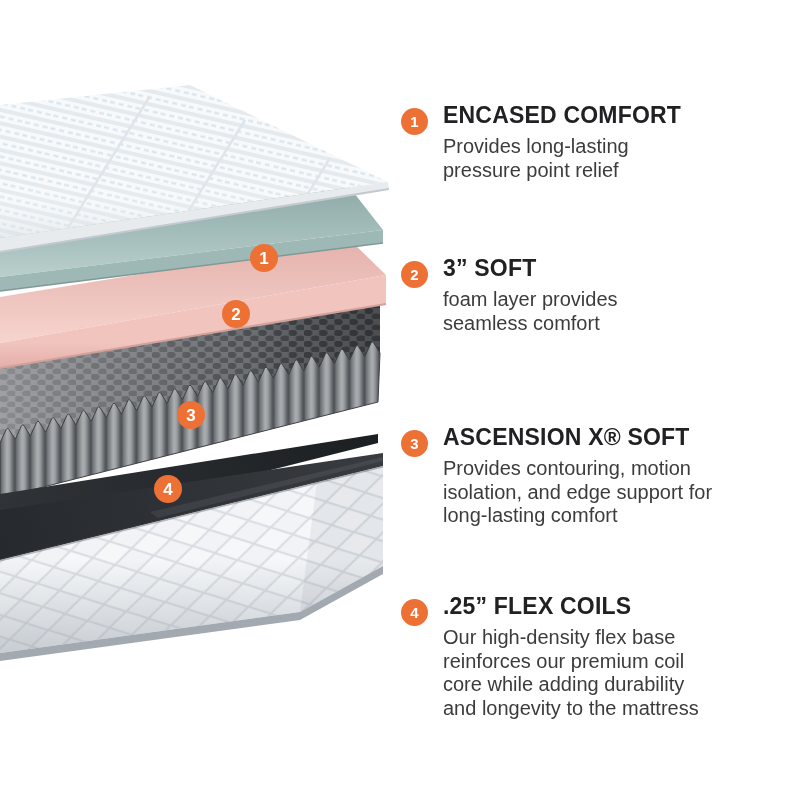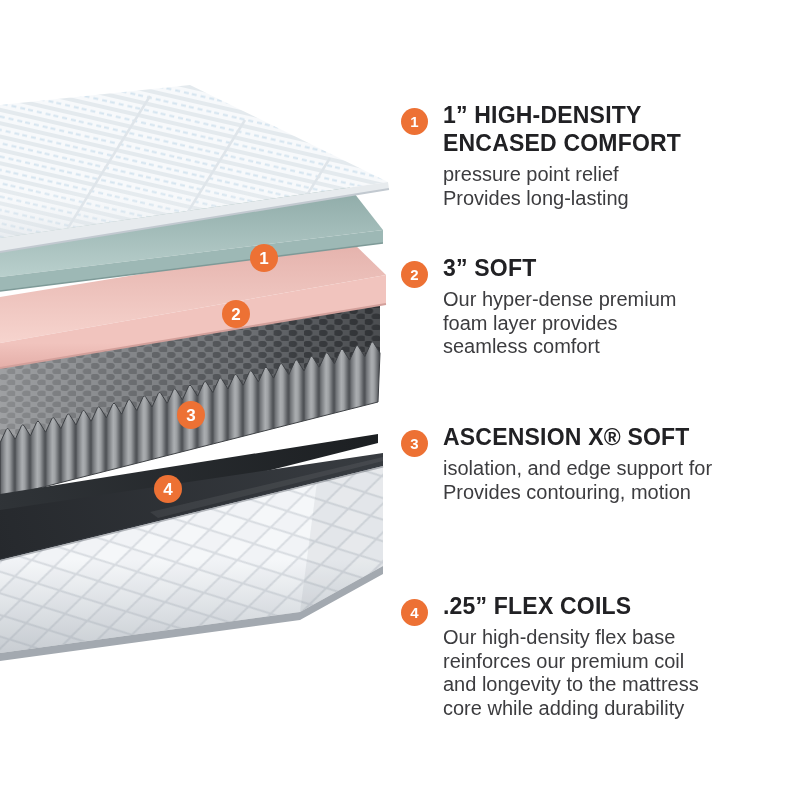--- a/index.html
+++ b/index.html
@@ -164,65 +164,64 @@
     <g>
       <circle cx="168" cy="489" r="14" fill="#ED7134"></circle>
       <text class="marker-text" x="168" y="495" text-anchor="middle">4</text>
     </g>
   </svg>
 
   <div class="section" id="section-1">
     <div class="badge">1</div>
     <div class="texts">
       <div class="title">
-        <span>1” HIGH-DENSITY</span>
         <span>ENCASED COMFORT</span>
       </div>
       <div class="desc">
+        <div>Provides long-lasting</div>
         <div>pressure point relief</div>
-        <div>Provides long-lasting</div>
       </div>
     </div>
   </div>
 
   <div class="section" id="section-2">
     <div class="badge">2</div>
     <div class="texts">
       <div class="title">
         <span>3” SOFT</span>
       </div>
       <div class="desc">
-        <div>Our hyper-dense premium</div>
         <div>foam layer provides</div>
         <div>seamless comfort</div>
       </div>
     </div>
   </div>
 
   <div class="section" id="section-3">
     <div class="badge">3</div>
     <div class="texts">
       <div class="title">
         <span>ASCENSION X® SOFT</span>
       </div>
       <div class="desc">
+        <div>Provides contouring, motion</div>
         <div>isolation, and edge support for</div>
-        <div>Provides contouring, motion</div>
+        <div>long-lasting comfort</div>
       </div>
     </div>
   </div>
 
   <div class="section" id="section-4">
     <div class="badge">4</div>
     <div class="texts">
       <div class="title">
         <span>.25” FLEX COILS</span>
       </div>
       <div class="desc">
         <div>Our high-density flex base</div>
         <div>reinforces our premium coil</div>
+        <div>core while adding durability</div>
         <div>and longevity to the mattress</div>
-        <div>core while adding durability</div>
       </div>
     </div>
   </div>
 
 </div>
 
 </body></html>

